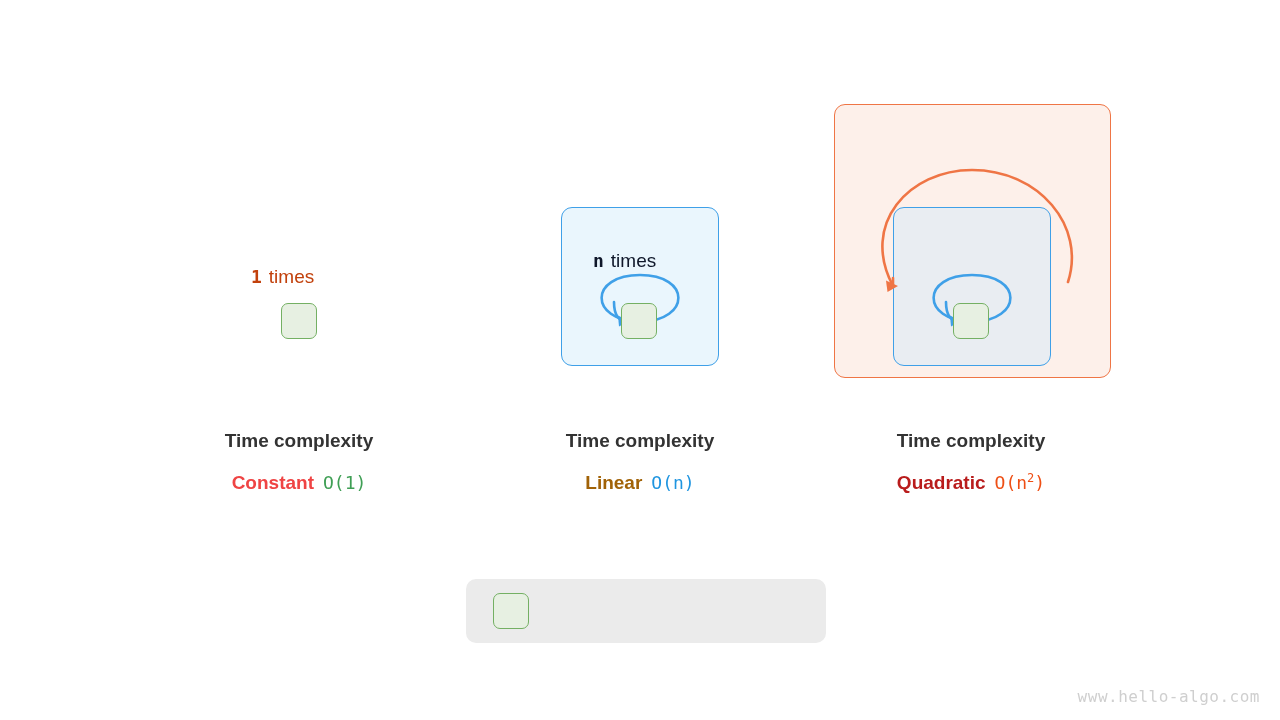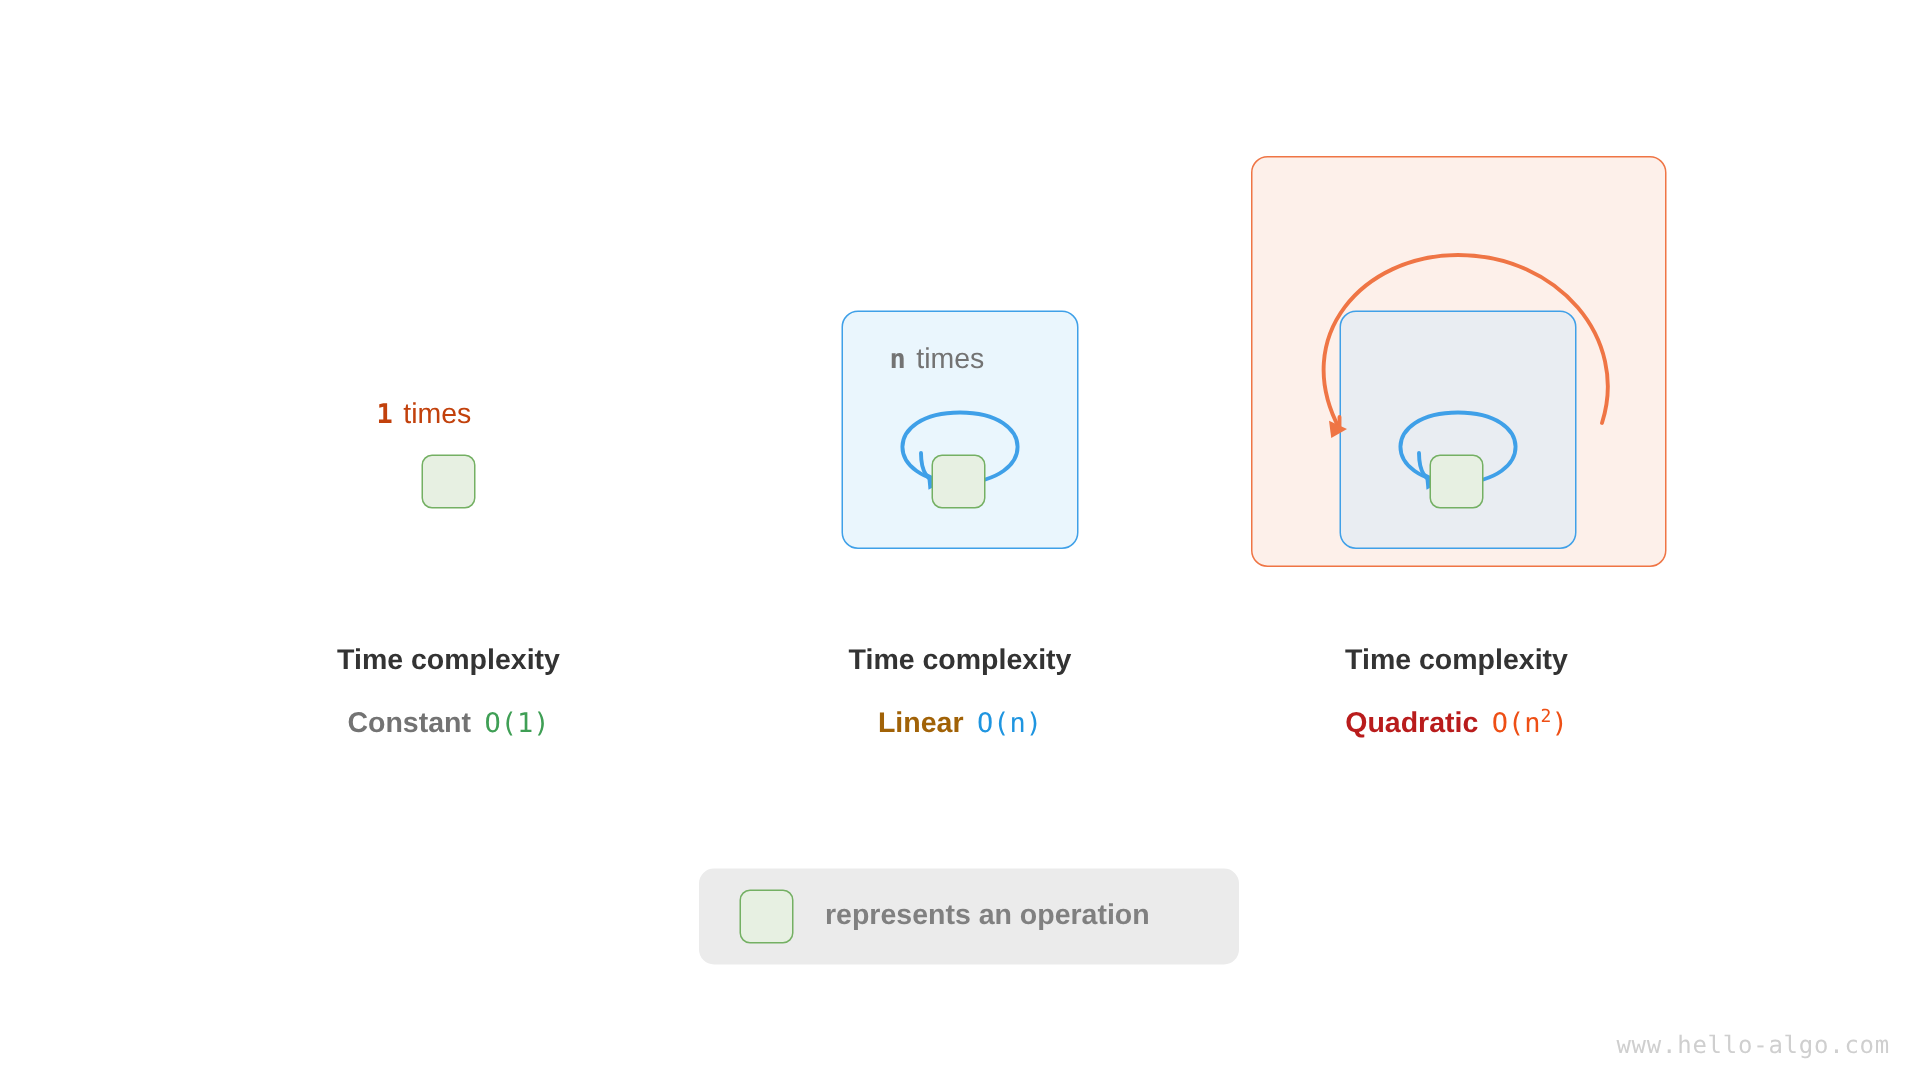--- a/index.html
+++ b/index.html
@@ -173,30 +173,30 @@
 
     <div class="times-label" style="left:251px; top:254px; color:#c2410c;margin-top:13px;">
       <span class="count">1</span><span class="word">times</span>
     </div>
 
     <div class="op-square" style="left:281px; top:303px;"></div>
 
     <div class="caption-block" style="left:299px; top:431px;">
       <div class="caption-title">Time complexity</div>
       <div class="caption-value">
-        <span class="word" style="color:#737373;">Constant</span><span class="bigo" style="color:#3f9f55;">O(1)</span>
+        <span class="word" style="color:#ef4444;">Constant</span><span class="bigo" style="color:#3f9f55;">O(1)</span>
       </div>
     </div>
   </div>
 
   <div class="abs">
 
     <div class="loop-box blue-outer" style="left:561px; top:207px; width:158px; height:159px;"></div>
 
-    <div class="times-label" style="left:593px; top:230px; color:#737373;">
+    <div class="times-label" style="left:593px; top:251px; color:#0f172a;">
       <span class="count">n</span><span class="word">times</span>
     </div>
 
     <svg class="arrow-layer below" style="left:561px; top:207px;" width="160" height="160">
       <path d="M 78 115 C 28 113, 28 68, 79 68 C 130 68, 130 113, 80 115" fill="none" stroke="#3fa0e8" stroke-width="2.6" stroke-linecap="round"></path>
     </svg>
 
     <div class="op-square" style="left:621px; top:303px;"></div>
 
     <svg class="arrow-layer above" style="left:561px; top:207px;" width="160" height="160">
@@ -249,18 +249,17 @@
     <div class="caption-block" style="left:971px; top:431px;">
       <div class="caption-title">Time complexity</div>
       <div class="caption-value">
         <span class="word" style="color:#b91c1c;">Quadratic</span><span class="bigo" style="color:#ee4f15;"><span>O(n</span><sup>2</sup><span>)</span></span>
       </div>
     </div>
   </div>
 
   <div class="legend">
     <div class="legend-swatch"></div>
-    <div class="legend-text">represents an operation</div>
   </div>
 
   <div class="watermark">www.hello-algo.com</div>
 
 </div>
 
 </body></html>

